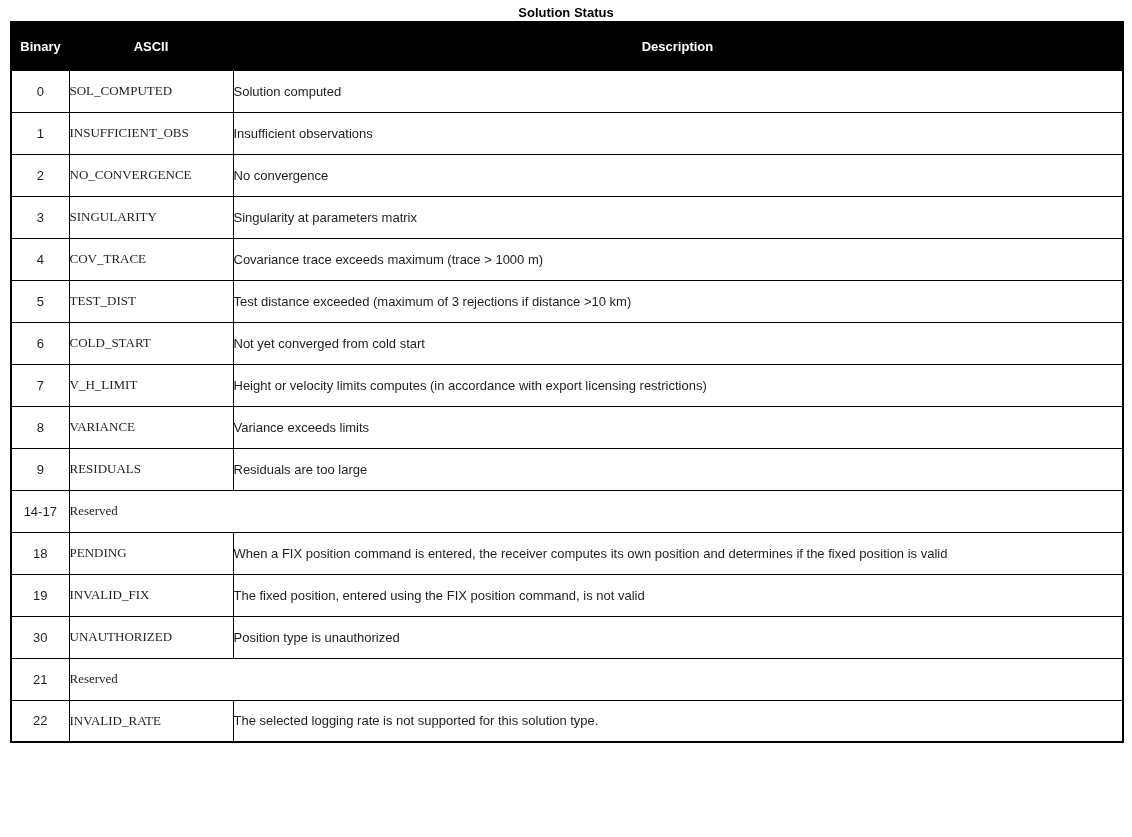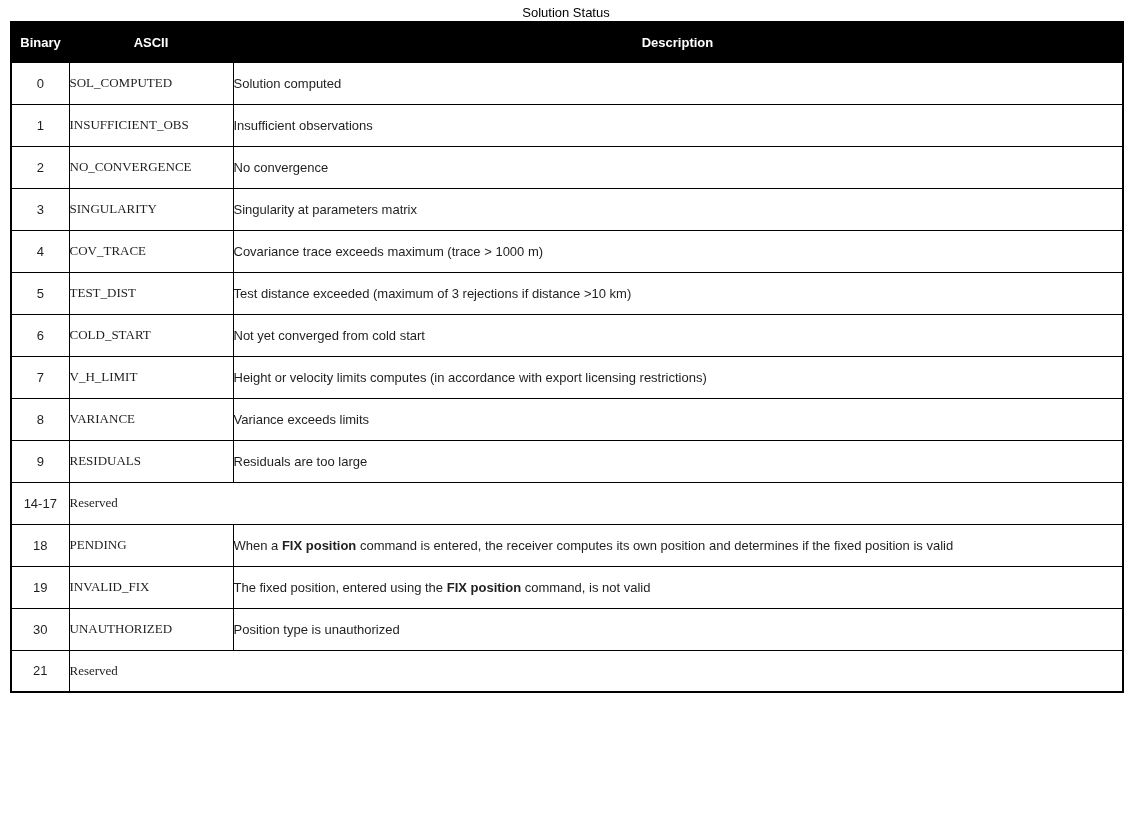--- a/index.html
+++ b/index.html
@@ -18,57 +18,57 @@
   }
   .page {
     width: 1132px;
     height: 837px;
     background: var(--body-bg);
     overflow: hidden;
   }
   .page-title {
     text-align: center;
     font-size: 13px;
-    font-weight: normal;
+    font-weight: bold;
     color: #000000;
     padding-top: 5px;
     height: 21px;
     line-height: 16px;
   }
   table.status-table {
     border-collapse: collapse;
     table-layout: fixed;
     width: 1114px;
     margin-left: 10px;
     border: 2px solid var(--border);
   }
   table.status-table th {
     background: var(--header-bg);
     color: var(--header-text);
     font-size: 13px;
     font-weight: bold;
-    height: 40px;
+    height: 48px;
     text-align: center;
     padding: 0;
   }
   table.status-table td {
     border: 1px solid var(--border);
     font-size: 13px;
     color: var(--body-text);
     height: 42px;
     vertical-align: middle;
     background: var(--body-bg);
     padding: 0;
   }
   col.c-binary { width: 58px; }
   col.c-ascii  { width: 164px; }
   td.col-binary { text-align: center; }
   td.col-ascii  { text-align: left; padding-left: 10px; font-family: Liberation Serif, serif; }
   td.col-desc   { text-align: left; padding-left: 14px; }
-  td.col-desc b, td.col-ascii b { font-weight: bold; }
+  td.col-desc b, td.col-ascii b { font-weight: normal; }
 </style>
 </head>
 <body>
 
 <div class="page">
   <div class="page-title">Solution Status</div>
 
   <table class="status-table">
     <colgroup>
       <col class="c-binary">
@@ -149,15 +149,20 @@
         </tr>
         <tr>
           <td class="col-binary">30</td>
           <td class="col-ascii">UNAUTHORIZED</td>
           <td class="col-desc"><span>Position type is unauthorized</span></td>
         </tr>
         <tr>
           <td class="col-binary">21</td>
           <td class="col-ascii" colspan="2">Reserved</td>
         </tr>
+        <tr>
+          <td class="col-binary">22</td>
+          <td class="col-ascii">INVALID_RATE</td>
+          <td class="col-desc"><span>The selected logging rate is not supported for this solution type.</span></td>
+        </tr>
       </tbody>
   </table>
 </div>
 
 </body></html>

